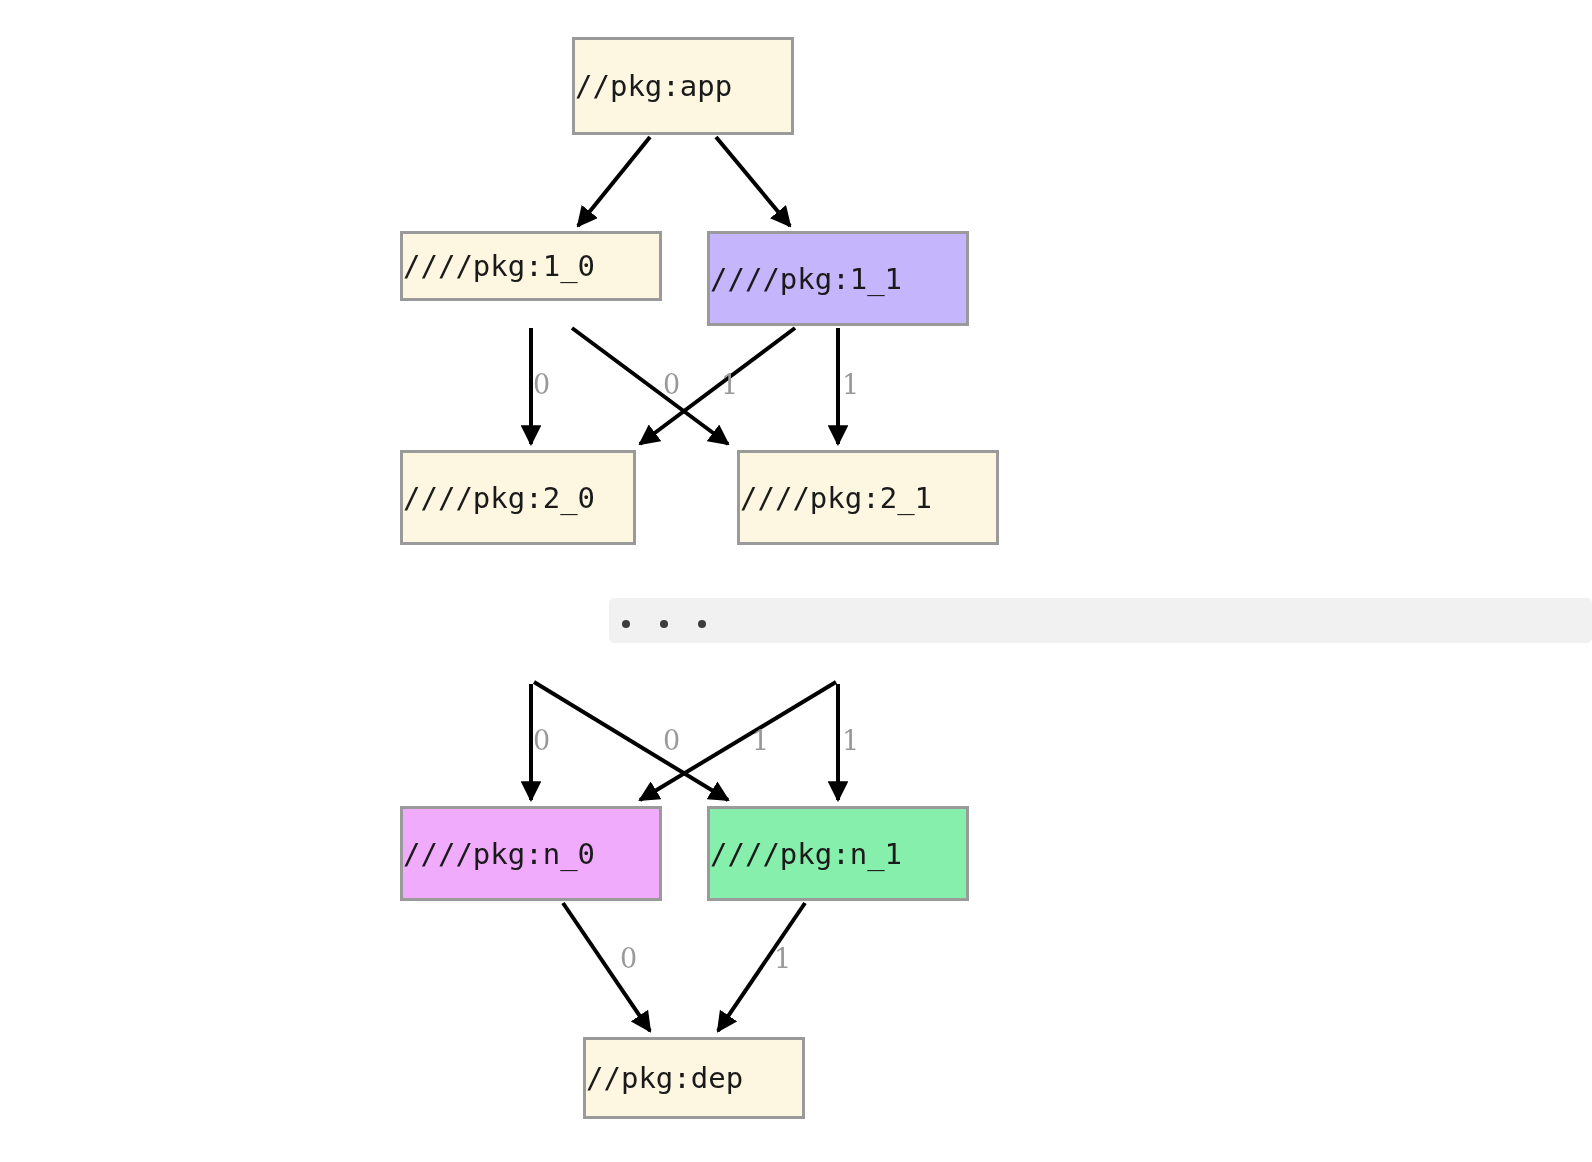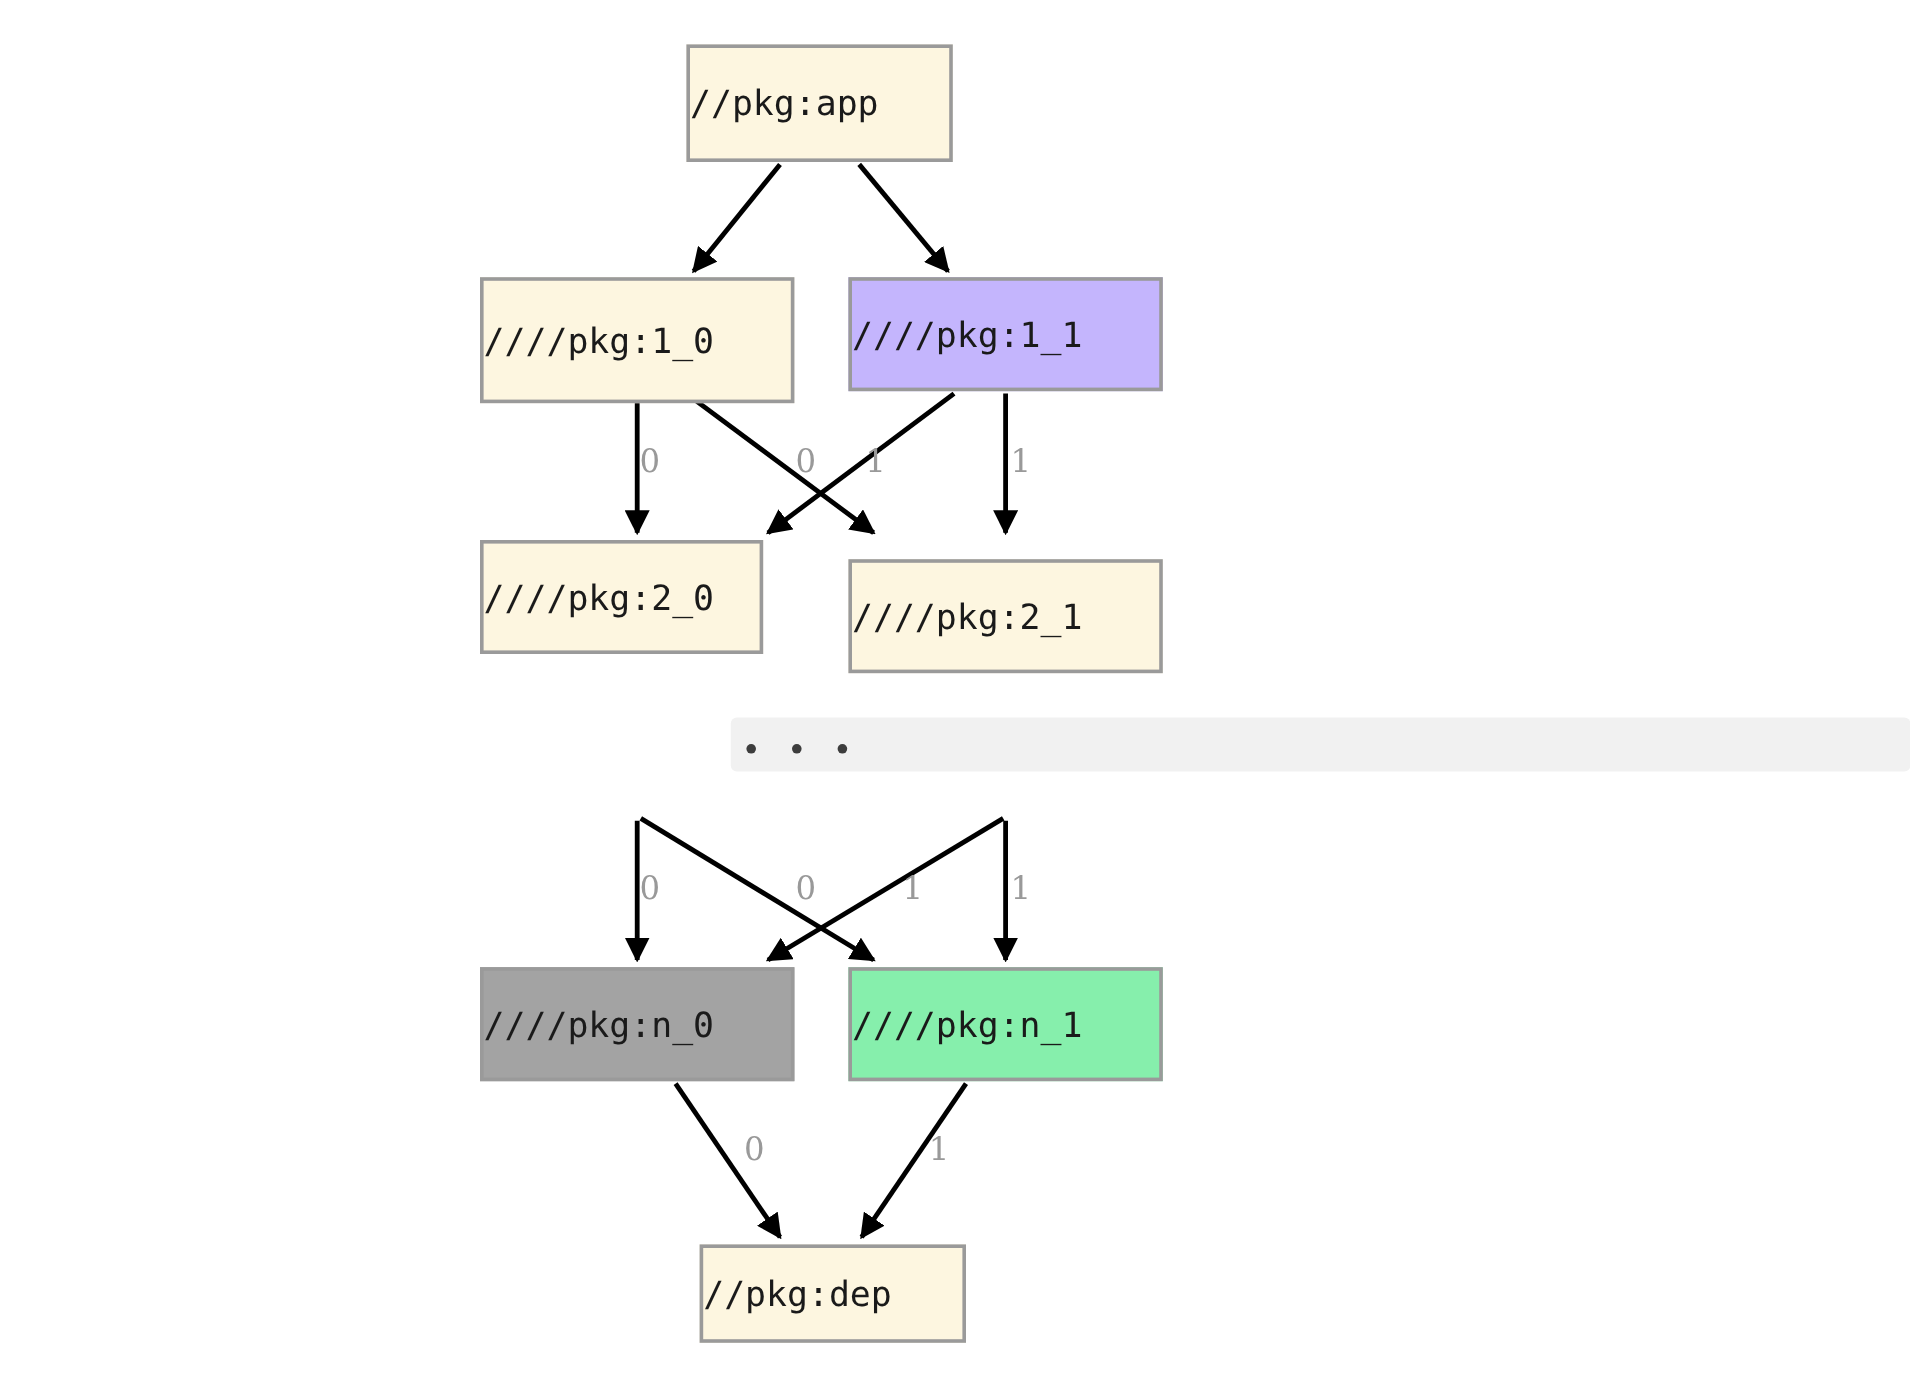--- a/index.html
+++ b/index.html
@@ -97,33 +97,33 @@
         <line x1="838" y1="684" x2="838" y2="800" stroke="#000000" stroke-width="4" marker-end="url(#arrowhead)"></line>
         <line x1="563" y1="903" x2="650" y2="1031" stroke="#000000" stroke-width="4" marker-end="url(#arrowhead)"></line>
         <line x1="805" y1="903" x2="718" y2="1031" stroke="#000000" stroke-width="4" marker-end="url(#arrowhead)"></line>
       </g>
   </svg>
 
   <div id="nodes-layer">
       <div class="node" style="left: 572px; top: 37px; width: 222px; height: 98px; background: rgb(253, 246, 224); border-color: rgb(154, 154, 154);">
         <span class="node-label">//pkg:app</span>
       </div>
-      <div class="node" style="left: 400px; top: 231px; width: 262px; height: 105px; background: rgb(253, 246, 224); border-color: rgb(154, 154, 154);">
+      <div class="node" style="left: 400px; top: 231px; width: 262px; height: 70px; background: rgb(253, 246, 224); border-color: rgb(154, 154, 154);">
         <span class="node-label">////pkg:1_0</span>
       </div>
       <div class="node" style="left: 707px; top: 231px; width: 262px; height: 95px; background: #c4b5fd; border-color: rgb(154, 154, 154);">
         <span class="node-label">////pkg:1_1</span>
       </div>
       <div class="node" style="left: 400px; top: 450px; width: 236px; height: 95px; background: rgb(253, 246, 224); border-color: rgb(154, 154, 154);">
         <span class="node-label">////pkg:2_0</span>
       </div>
-      <div class="node" style="left: 707px; top: 450px; width: 262px; height: 95px; background: rgb(253, 246, 224); border-color: rgb(154, 154, 154); margin-top: 16px;">
+      <div class="node" style="left: 737px; top: 450px; width: 262px; height: 95px; background: rgb(253, 246, 224); border-color: rgb(154, 154, 154);">
         <span class="node-label">////pkg:2_1</span>
       </div>
-      <div class="node" style="left: 400px; top: 806px; width: 262px; height: 95px; background: #a3a3a3; border-color: rgb(154, 154, 154);">
+      <div class="node" style="left: 400px; top: 806px; width: 262px; height: 95px; background: #f0abfc; border-color: rgb(154, 154, 154);">
         <span class="node-label">////pkg:n_0</span>
       </div>
       <div class="node" style="left: 707px; top: 806px; width: 262px; height: 95px; background: #86efac; border-color: rgb(154, 154, 154);">
         <span class="node-label">////pkg:n_1</span>
       </div>
       <div class="node" style="left: 572px; top: 1037px; width: 222px; height: 82px; background: rgb(253, 246, 224); border-color: rgb(154, 154, 154); margin-left: 11px;">
         <span class="node-label">//pkg:dep</span>
       </div>
     </div>
   <div id="labels-layer">

